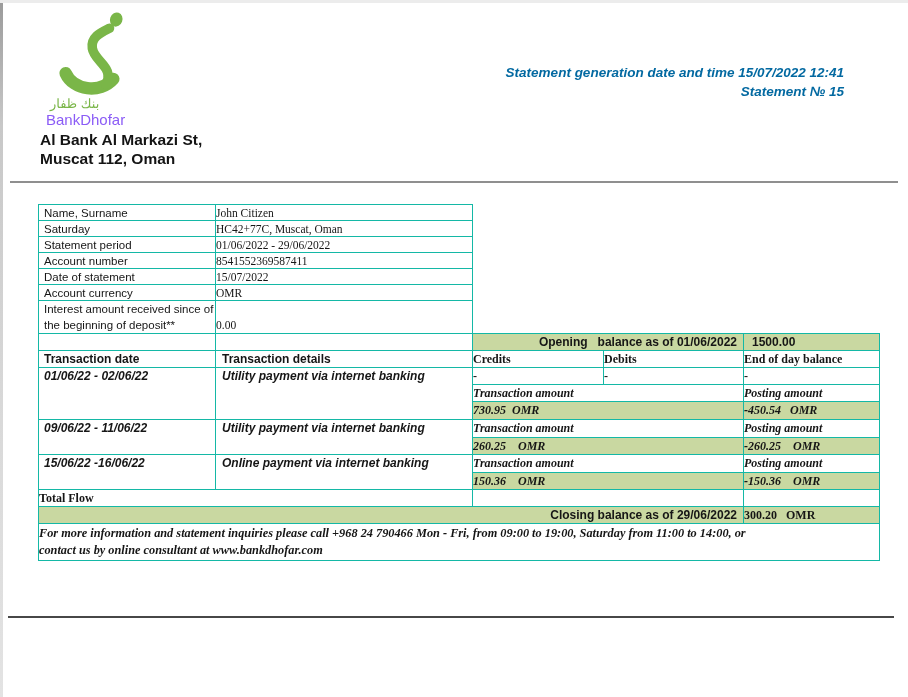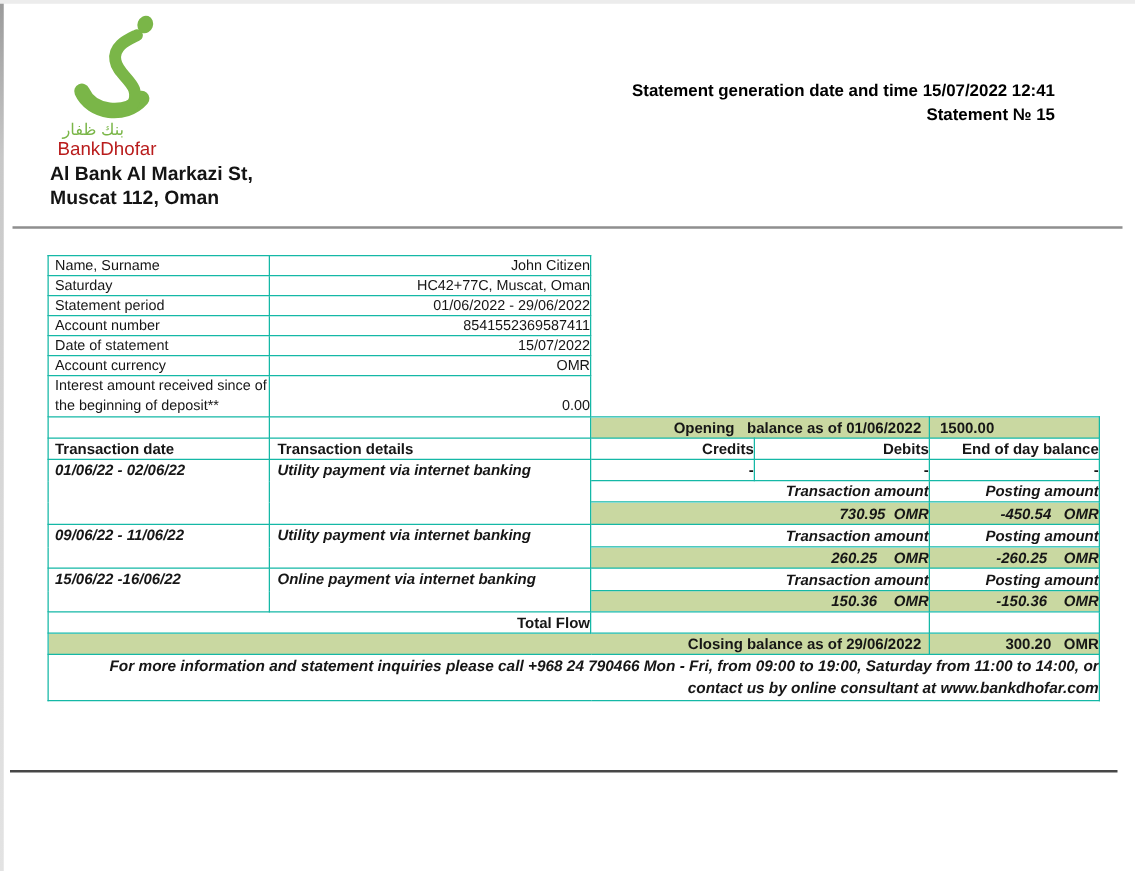--- a/index.html
+++ b/index.html
@@ -9,46 +9,46 @@
 
   
   .edge-left { position:absolute; left:0; top:0; width:3px; height:697px;
                background:linear-gradient(#9a9a9a 0%, #c8c8c8 18%, #d9d9d9 60%, #e3e3e3 100%); }
   .edge-top { position:absolute; left:0; top:0; width:908px; height:3px; background:#ececec; }
 
   
   .logo-wrap { position:absolute; left:44px; top:10px; width:160px; }
   .logo-mark { display:block; margin-left:12px; }
   .logo-arabic { font-size:13px; color:#7ab648; letter-spacing:2px; margin-top:-2px; margin-left:6px; }
-  .logo-name { font-size:15px; color:#b91c1c; margin-left:2px; }
+  .logo-name { font-size:15px; color:#8b5cf6; margin-left:2px; }
 
   
   .meta { position:absolute; top:63px; right:64px; text-align:right;
-          font-weight:bold; font-size:13.5px; line-height:19px; color:#000000; }
+          font-weight:bold; font-style:italic; font-size:13.5px; line-height:19px; color:#0369a1; }
 
   
   .bank-address { position:absolute; left:40px; top:130px; font-weight:bold; font-size:15.5px; line-height:19px; color:#141414; }
 
   .divider { position:absolute; left:10px; top:181px; width:888px; height:2px; background:#8f8f8f; }
   .bottom-rule { position:absolute; left:8px; top:616px; width:886px; height:2px; background:#474747; }
 
   
   .watermark { position:absolute; top:621px; right:26px; font-size:41px; font-weight:bold; letter-spacing:-1px; }
   .wm-green { color:#2bb585; }
   .wm-dark { color:#2b3950; font-style:italic; }
 
   
   table.stmt { position:absolute; left:38px; top:204px; width:841px;
                border-collapse:collapse; table-layout:fixed; font-size:12px; color:#161616; }
   td { vertical-align:middle; overflow:hidden; }
   td.b { border:1px solid #14b8a6; }
   td.nb { border:none; }
   tr.h16 { height:16px; } tr.h17 { height:17px; } tr.h18 { height:18px; }
   tr.h32 { height:32px;margin-left:20px; } tr.hft { height:37px; }
-  .c { text-align:right; }
+  .c { text-align:left;font-family:Liberation Serif, serif; }
   .r { text-align:right; }
   .bold { font-weight:bold; }
   .bi { font-weight:bold; font-style:italic; }
   .green { background:#c9d8a1; }
   .pre { white-space:pre; }
   .info { font-size:11.5px; }
   .lbl { padding-left:5px; }
   .interest-lbl { line-height:1.35; padding-top:1px; }
   .interest-val { vertical-align:bottom; padding-bottom:2px; }
   .open-lbl { padding-right:6px; }

